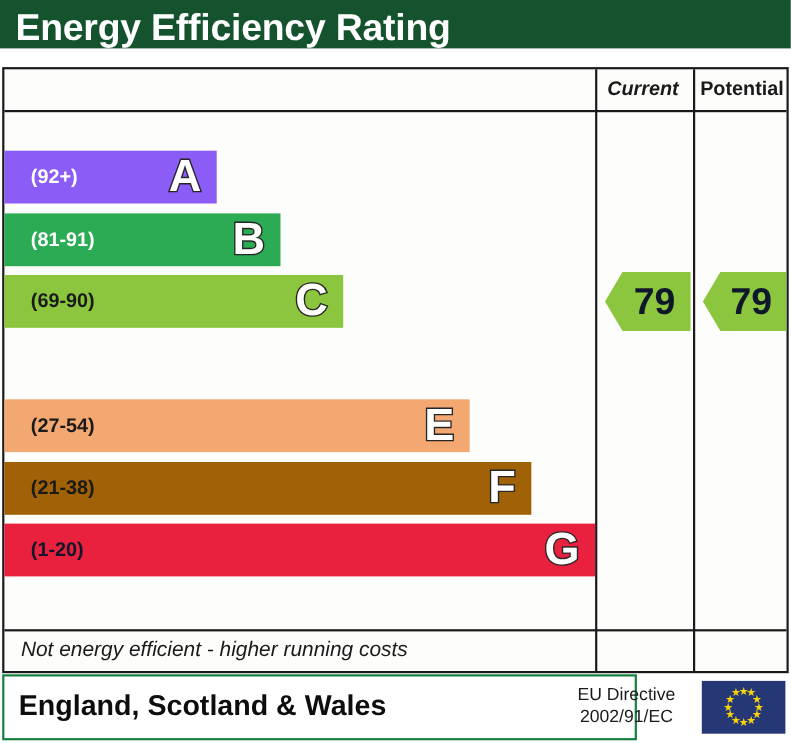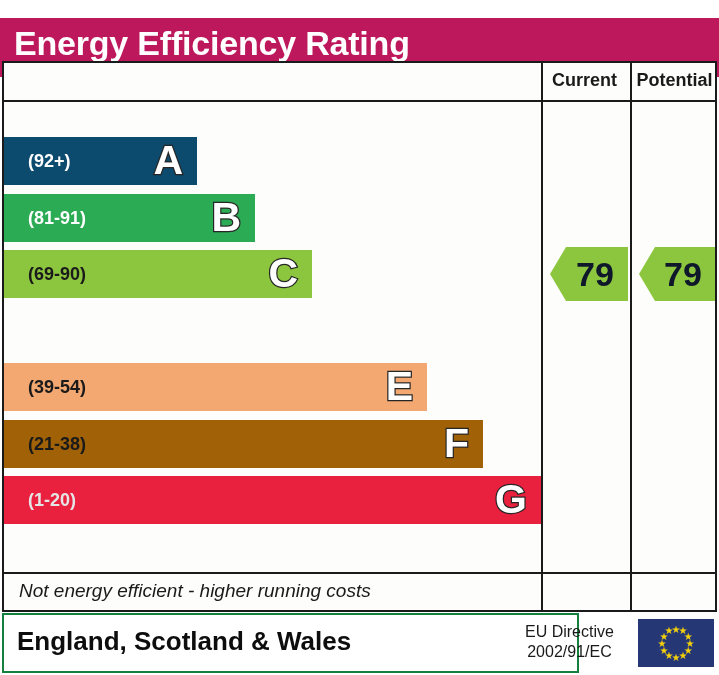--- a/index.html
+++ b/index.html
@@ -17,24 +17,24 @@
     width: 719px;
     height: 675px;
     background: #ffffff;
     overflow: hidden;
   }
 
   
   .banner {
     position: absolute;
     left: 0;
-    top: 18px;
+    top: 0;
     width: 719px;
-    height: 59px;
-    background: #be185d;
+    height: 44px;
+    background: #14532d;
     box-sizing: border-box;
   }
   .banner-title {
     position: absolute;
     left: 14px;
     top: 6px;
     font-size: 34px;
     font-weight: bold;
     color: #ffffff;
     letter-spacing: -0.2px;
@@ -84,21 +84,21 @@
 
   .col-head {
     position: absolute;
     top: 7px;
     font-size: 18px;
     font-weight: bold;
     color: #1a1a1a;
     text-align: center;
     white-space: nowrap;
   }
-  .col-head.current   { left: 539px; width: 83px; }
+  .col-head.current   { left: 539px; width: 83px; font-style: italic; }
   .col-head.potential { left: 628px; width: 85px; }
 
   
   .caption {
     position: absolute;
     left: 15px;
     font-size: 19px;
     font-style: italic;
     color: #1a1a1a;
     white-space: nowrap;
@@ -225,42 +225,42 @@
     <div class="hline-foot"></div>
     <div class="vline c1"></div>
     <div class="vline c2"></div>
 
     <div class="col-head current">Current</div>
     <div class="col-head potential">Potential</div>
 
     <div class="caption bottom">Not energy efficient - higher running costs</div>
 
     <div class="bands" id="bands-container">
-        <div class="band" style="top: 0px; width: 193px; background: #0c4a6e;">
+        <div class="band" style="top: 0px; width: 193px; background: #8b5cf6;">
           <span class="band-range" style="color: rgb(255, 255, 255);">(92+)</span>
           <span class="band-letter">A</span>
         </div>
         <div class="band" style="top: 56.5px; width: 251px; background: rgb(44, 171, 85);">
           <span class="band-range" style="color: rgb(255, 255, 255);">(81-91)</span>
           <span class="band-letter">B</span>
         </div>
         <div class="band" style="top: 113px; width: 308px; background: rgb(140, 198, 62);">
           <span class="band-range" style="color: rgb(26, 26, 26);">(69-90)</span>
           <span class="band-letter">C</span>
         </div>
         <div class="band" style="top: 226px; width: 423px; background: rgb(243, 168, 113);">
-          <span class="band-range" style="color: rgb(26, 26, 26);">(39-54)</span>
+          <span class="band-range" style="color: rgb(26, 26, 26);">(27-54)</span>
           <span class="band-letter">E</span>
         </div>
         <div class="band" style="top: 282.5px; width: 479px; background: #a16207;">
           <span class="band-range" style="color: rgb(26, 26, 26);">(21-38)</span>
           <span class="band-letter">F</span>
         </div>
         <div class="band" style="top: 339px; width: 537px; background: rgb(233, 32, 62);">
-          <span class="band-range" style="color: #e5e5e5;">(1-20)</span>
+          <span class="band-range" style="color: #0f172a;">(1-20)</span>
           <span class="band-letter">G</span>
         </div>
       </div>
 
     <div class="badge current">
       <span class="badge-value">79</span>
     </div>
     <div class="badge potential">
       <span class="badge-value">79</span>
     </div>

